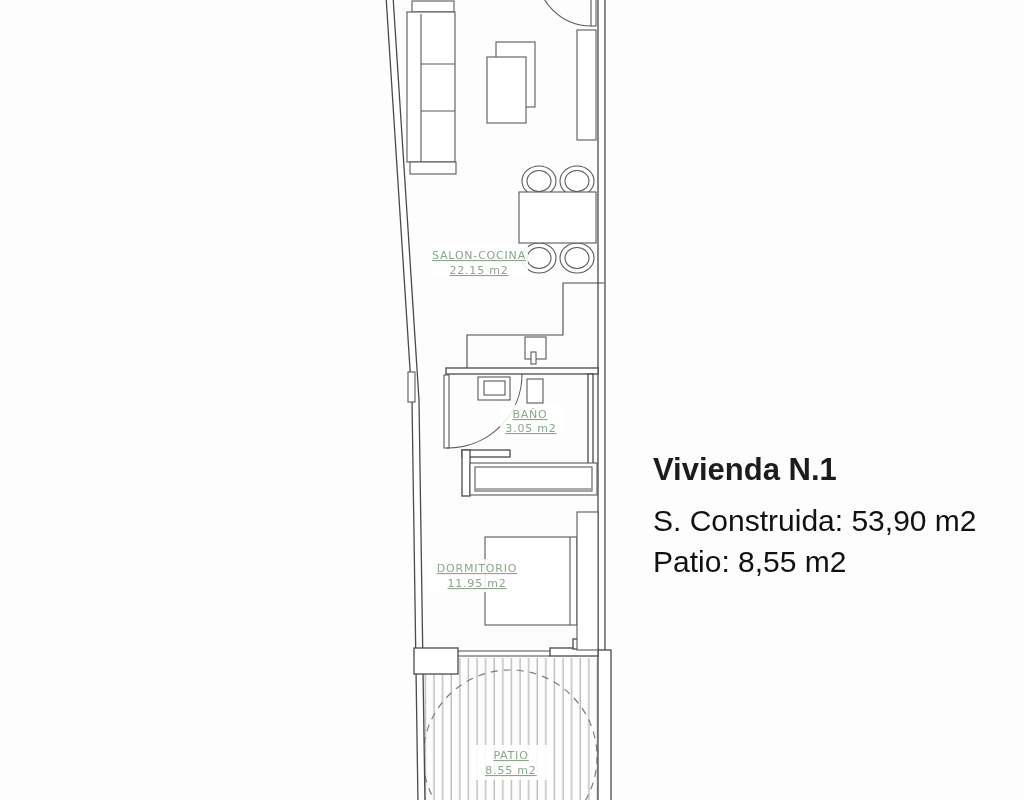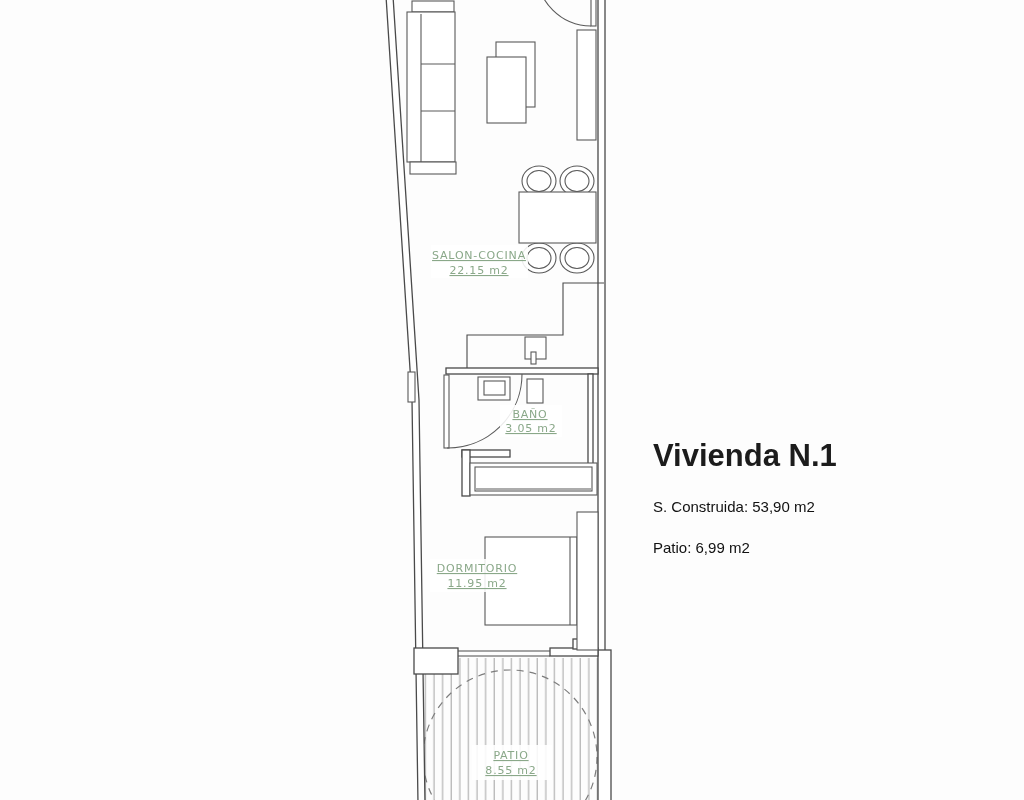--- a/index.html
+++ b/index.html
@@ -22,27 +22,27 @@
     font-family:"DejaVu Sans","Liberation Sans",sans-serif;
     font-size:11px;letter-spacing:0.8px;
     text-anchor:middle;text-decoration:underline;
   }
   .room-area{
     font-family:"DejaVu Sans","Liberation Sans",sans-serif;
     font-size:11px;letter-spacing:0.8px;
     text-anchor:middle;text-decoration:underline;
   }
   
-  .info{position:absolute;left:653px;top:438px;color:#1c1c1c;}
+  .info{position:absolute;left:653px;top:452px;color:#1c1c1c;}
   .info h1{
     margin:0 0 12px 0;font-size:31px;font-weight:bold;
     font-family:"Liberation Sans","DejaVu Sans",sans-serif;color:#1c1c1c;
   }
   .info .spec{
-    font-size:15px;line-height:41px;font-weight:400;color:#111111;
+    font-size:30px;line-height:41px;font-weight:400;color:#111111;
     font-family:"Liberation Sans","DejaVu Sans",sans-serif;
   }
 </style>
 </head>
 <body>
 
 <div class="canvas">
 
   <svg width="1024" height="800" viewBox="0 0 1024 800">
     <defs>
@@ -150,16 +150,16 @@
     <g>
       <rect class="labelbg" x="472" y="745" width="80" height="35"></rect>
       <text class="room-label" x="511" y="759" fill="#8aa889">PATIO</text>
       <text class="room-area" x="511" y="774" fill="#8aa889">8.55 m2</text>
     </g>
   </svg>
 
   <div class="info">
     <h1>Vivienda N.1</h1>
     <div class="spec">S. Construida: 53,90 m2</div>
-    <div class="spec">Patio: 6,99 m2</div>
+    <div class="spec">Patio: 8,55 m2</div>
   </div>
 
 </div>
 
 </body></html>

